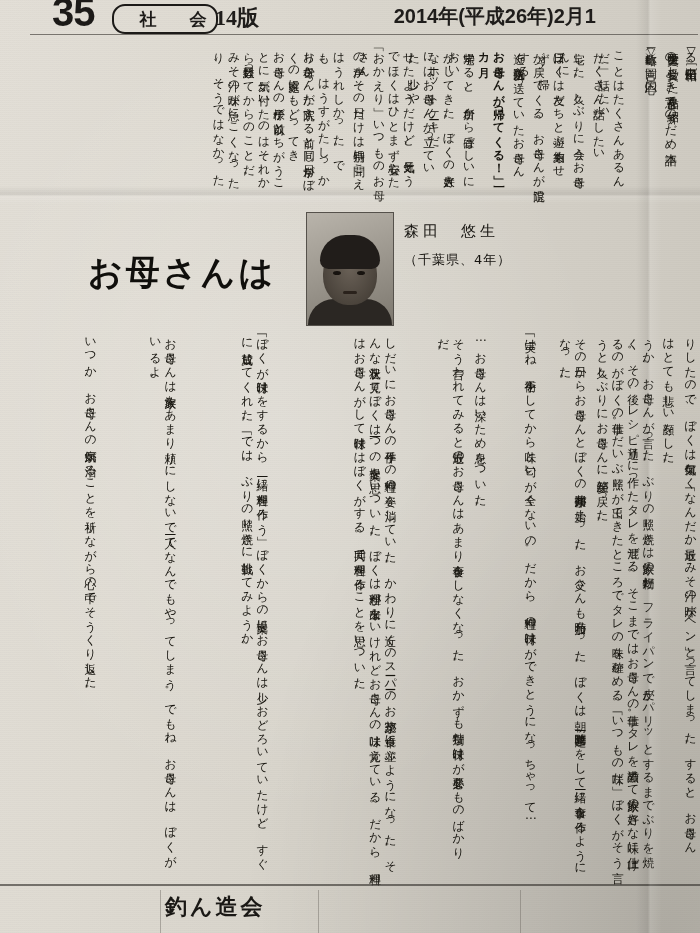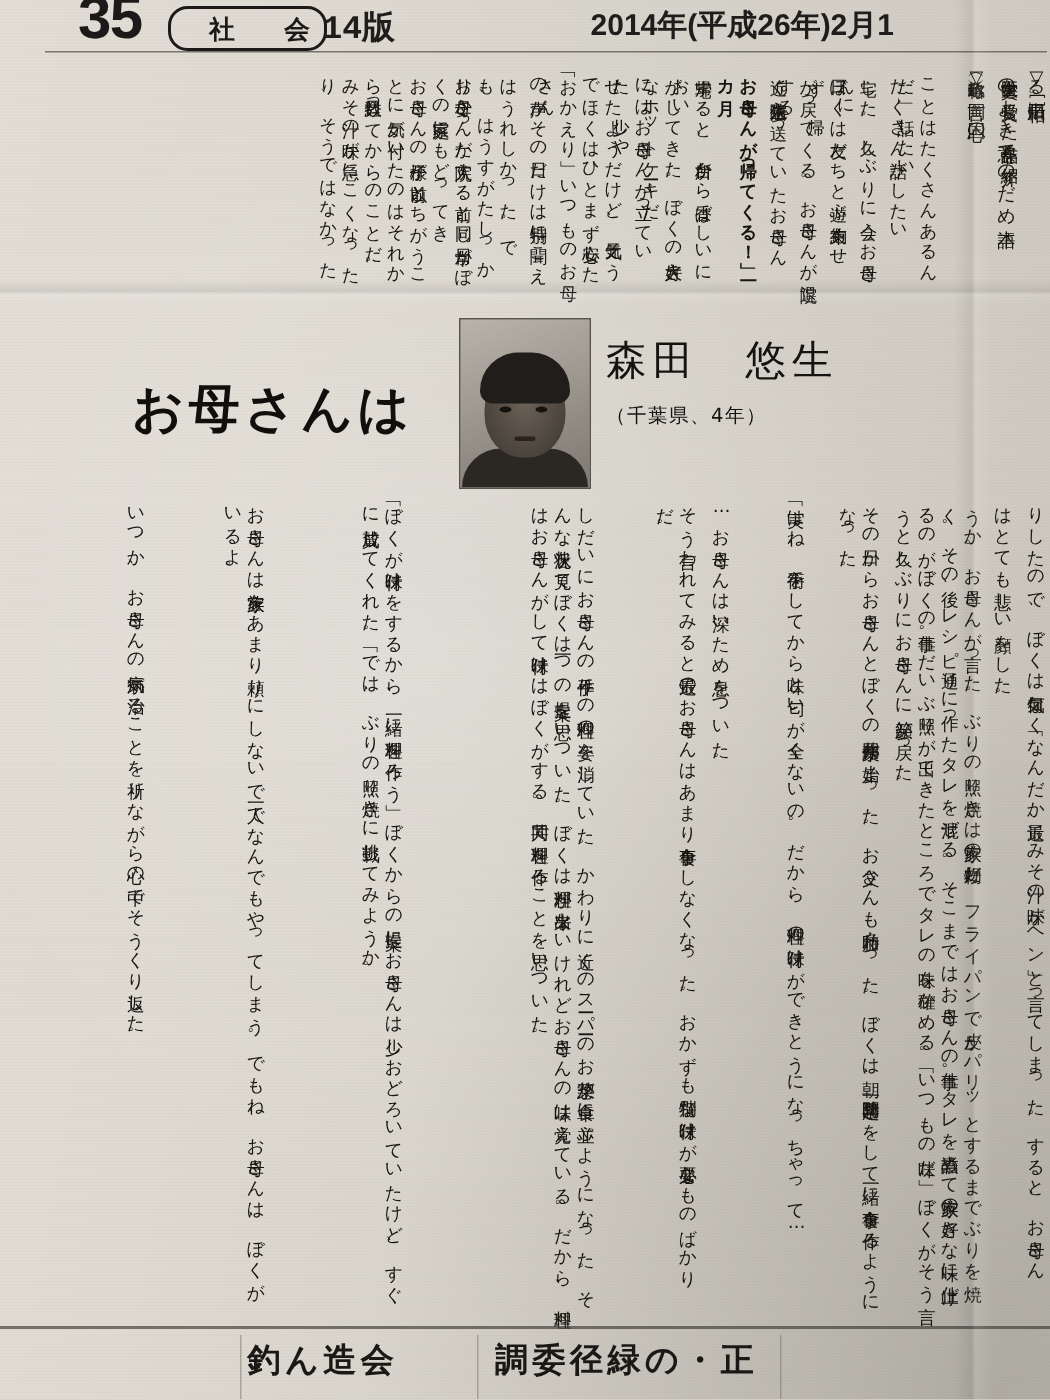--- a/index.html
+++ b/index.html
@@ -49,21 +49,21 @@
     width:86px;height:26px;border:2px solid #1c1a18;border-radius:13px;
     color:#1c1a18;font-size:17px;font-weight:bold;
     display:flex;align-items:center;justify-content:center;
     letter-spacing:8px;text-indent:8px;
     font-family:"Liberation Sans", sans-serif;
     padding-left:16px;
   }
   .edition{
     position:absolute;left:215px;top:3px;
     font-size:22px;color:#1f1d1b;font-weight:bold;
-    font-family:Liberation Mono, monospace;
+    font-family:Liberation Serif, serif;
   }
   .dateline{
     position:absolute;right:4px;top:3px;
     font-size:20px;color:#1f1d1b;font-weight:bold;
     font-family:"Liberation Sans", sans-serif;
     white-space:nowrap;
   }
   .rule-top{
     position:absolute;left:30px;top:34px;width:668px;height:1px;background:#55514c;opacity:.75;
   }
@@ -124,21 +124,21 @@
     position:absolute;left:50%;bottom:0;transform:translateX(-50%);
     width:84px;height:26px;background:#2b2723;border-radius:40px 40px 0 0;
   }
   .photo .eye{position:absolute;width:8px;height:4px;background:#17130f;border-radius:50%;}
   .photo .mouth{position:absolute;width:14px;height:3px;background:#2a221c;border-radius:3px;}
 
   .byline{
     position:absolute;left:404px;top:222px;
     font-family:"DejaVu Sans", sans-serif;color:#15130f;
   }
-  .byline .name{font-size:27px;letter-spacing:4px;}
+  .byline .name{font-size:15px;letter-spacing:4px;}
   .byline .affil{font-size:13px;margin-top:10px;letter-spacing:1px;}
 
   
   #body-block{
     position:absolute;left:30px;top:330px;width:668px;height:545px;
   }
   #body-block .vtext{
     font-size:11.8px;
     height:543px;
   }
@@ -233,20 +233,19 @@
   <div class="col vtext" style="right:300px;">しだいにお母さんの手作りの料理の姿を消していた。かわりに近くのスーパーのお惣菜が食卓に並ぶようになった。そんな状況を見てぼくは一つの提案を思いついた。ぼくは料理が出来ないけれどお母さんの味は覚えている。だから、料理はお母さんがして味付けはぼくがする。共同で料理を作ることを思いついた。</div>
   <div class="col vtext" style="right:428px;">「ぼくが味付けをするから、一緒に料理を作ろう」　ぼくからの提案にお母さんは少しおどろいていたけど、すぐに賛成してくれた。「では、ぶりの照り焼きに挑戦してみようか。</div>
   <div class="col vtext" style="right:520px;">お母さんは家族をあまり頼りにしないで一人でなんでもやってしまう。でもね、お母さんは、ぼくがいるよ。</div>
   <div class="col vtext" style="right:600px;">いつか、お母さんの病気が治ることを祈りながら心の中でそうくり返した。</div>
 </div>
 
 <div class="rule-bottom"></div>
 
 <div class="bottom-strip">
   <div class="frag" style="left:165px;">釣ん造会</div>
-  <div class="frag" style="left:330px;">調委径緑の・正</div>
   <div class="vline" style="left:160px;top:0;height:43px;"></div>
   <div class="vline" style="left:318px;top:0;height:43px;"></div>
   <div class="vline" style="left:520px;top:0;height:43px;"></div>
 </div>
 
 <div class="hfold" style="top:186px;"></div>
 <div class="vfold" style="left:636px;"></div>
 
 </body></html>

